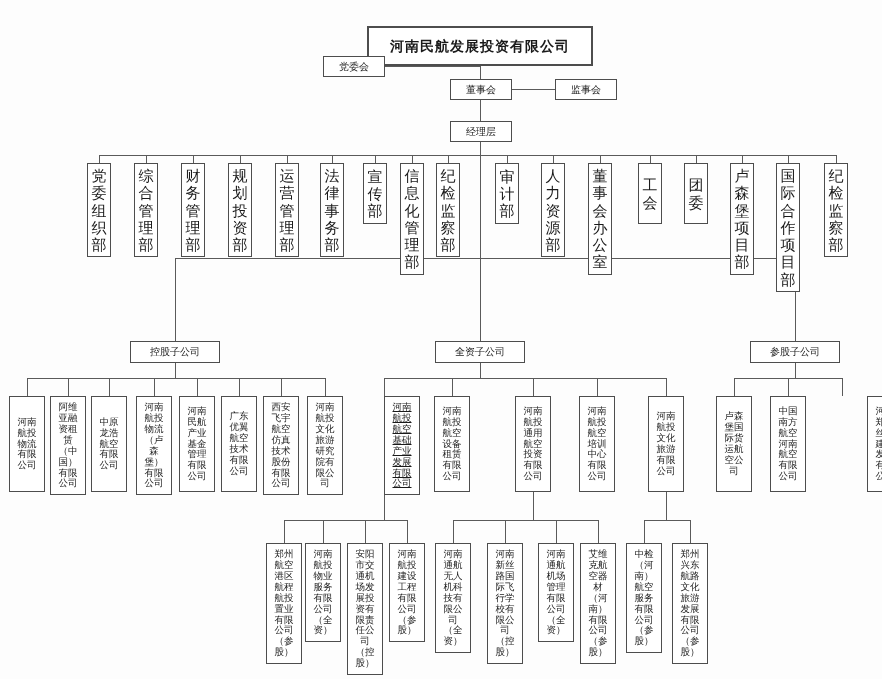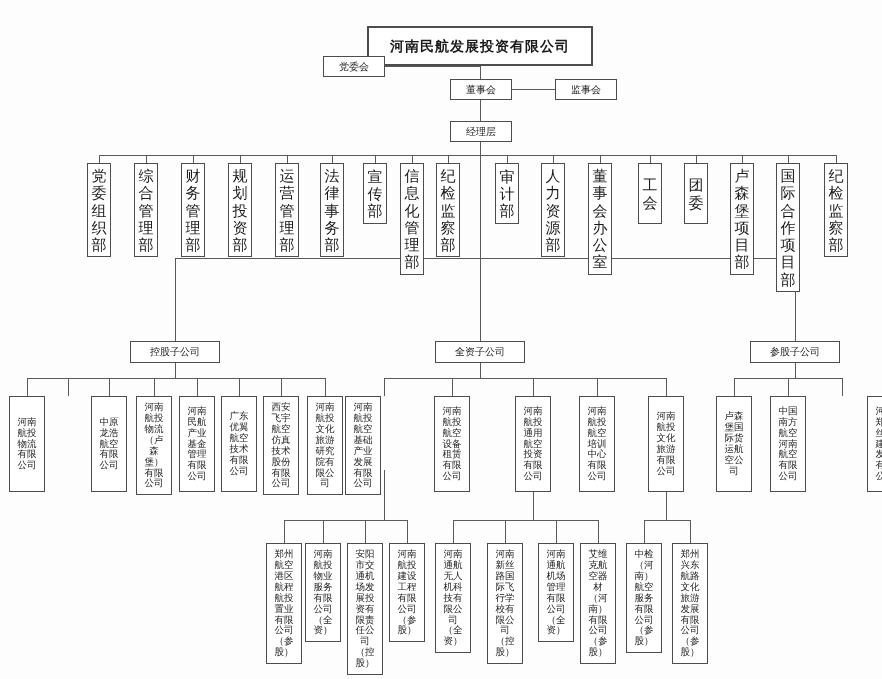--- a/index.html
+++ b/index.html
@@ -66,28 +66,29 @@
   <div class="box dept" style="left:684px;">团委</div>
   <div class="box dept" style="left:730px;">卢森堡项目部</div>
   <div class="box dept" style="left:776px;">国际合作项目部</div>
   <div class="box dept" style="left:824px;">纪检监察部</div>
 
   <div class="box cat" style="left:130px;">控股子公司</div>
   <div class="box cat" style="left:435px;">全资子公司</div>
   <div class="box cat" style="left:750px;">参股子公司</div>
 
   <div class="box co" style="left:9px;">河南航投物流有限公司</div>
+  <div class="box co" style="left:50px;">阿维亚融资租赁（中国）有限公司</div>
   <div class="box co" style="left:91px;">中原龙浩航空有限公司</div>
   <div class="box co" style="left:136px;">河南航投物流（卢森堡）有限公司</div>
   <div class="box co" style="left:179px;">河南民航产业基金管理有限公司</div>
   <div class="box co" style="left:221px;">广东优翼航空技术有限公司</div>
   <div class="box co" style="left:263px;">西安飞宇航空仿真技术股份有限公司</div>
   <div class="box co" style="left:307px;">河南航投文化旅游研究院有限公司</div>
 
-  <div class="box co" style="left:345px;">河南航投航空基础产业发展有限公司</div>
+  <div class="box co" style="left:384px;text-decoration:underline;">河南航投航空基础产业发展有限公司</div>
   <div class="box co" style="left:434px;">河南航投航空设备租赁有限公司</div>
   <div class="box co" style="left:515px;">河南航投通用航空投资有限公司</div>
   <div class="box co" style="left:579px;">河南航投航空培训中心有限公司</div>
   <div class="box co" style="left:648px;">河南航投文化旅游有限公司</div>
 
   <div class="box co" style="left:716px;">卢森堡国际货运航空公司</div>
   <div class="box co" style="left:770px;">中国南方航空河南航空有限公司</div>
   <div class="box co" style="left:867px;">河南郑政丝路建设发展有限公司</div>
 
   <div class="box sub" style="left:266px;">郑州航空港区航程航投置业有限公司（参股）</div>

